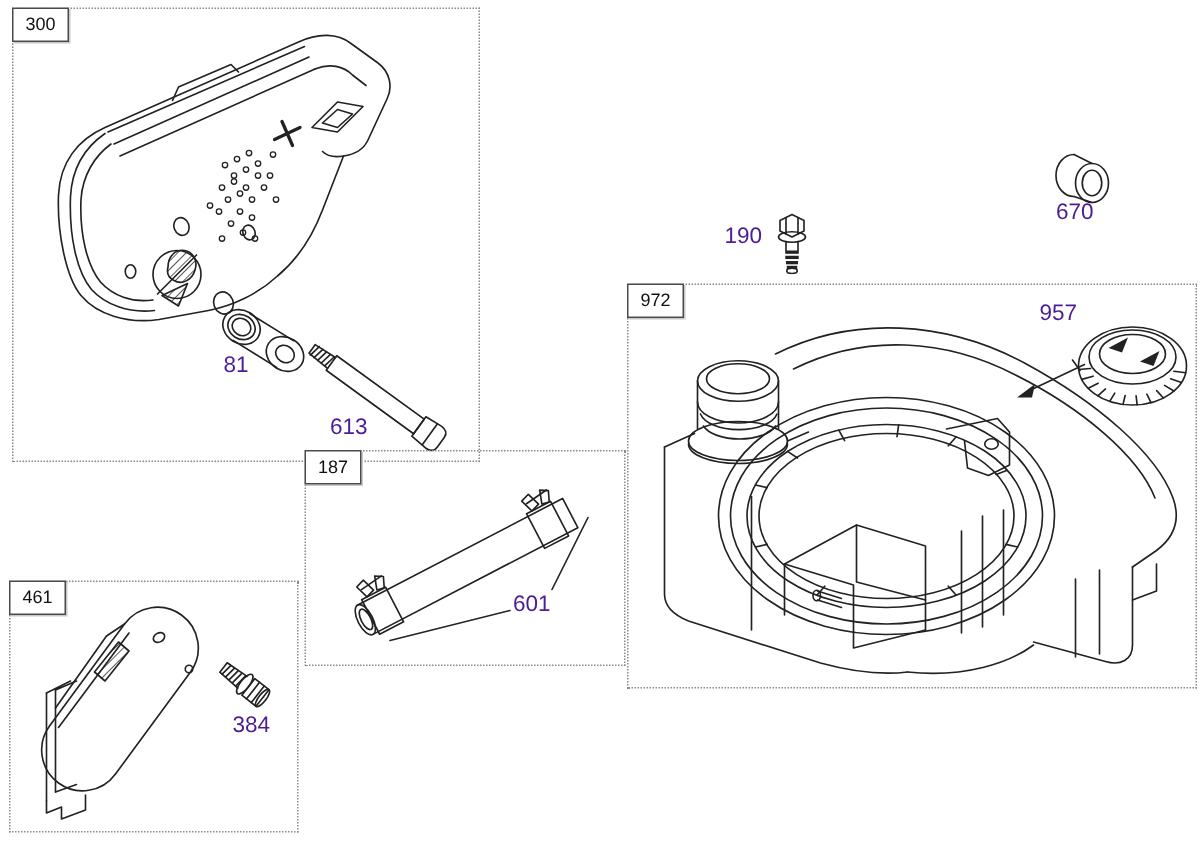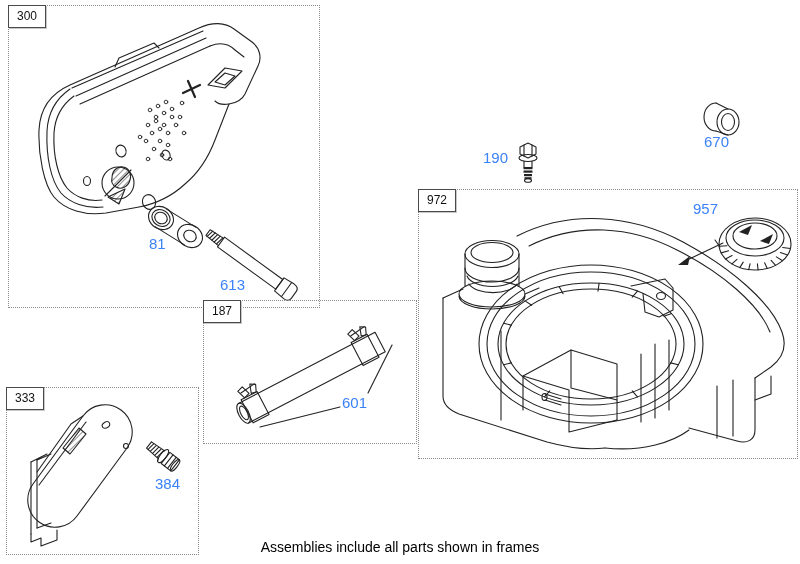--- a/index.html
+++ b/index.html
@@ -2,21 +2,21 @@
 <html><head>
 <meta charset="utf-8">
 <style>
   html,body{margin:0;padding:0;background:#fff;}
   #stage{position:relative;width:800px;height:564px;background:#ffffff;overflow:hidden;
          font-family:"Liberation Sans",sans-serif;color:#111;}
   .frame{position:absolute;border:1px dotted #8a8a8a;}
   .frame-label{position:absolute;top:-1px;left:-1px;border:1px solid #4a4a4a;background:#fff;
                padding:1px 8px 2px;font-size:12px;line-height:18px;color:#111;
                box-shadow:1px 1px 0 #c8c8c8;}
-  .part-label{position:absolute;font-size:15px;line-height:16px;color:#3b82f6;white-space:nowrap;}
+  .part-label{position:absolute;font-size:15px;line-height:16px;color:#4c1d95;white-space:nowrap;}
   .drawing{position:absolute;left:0;top:0;width:100%;height:100%;}
   .loose{position:absolute;}
   #caption{position:absolute;left:0;top:539px;width:100%;text-align:center;
            font-size:14px;color:#000;}
   svg *{vector-effect:non-scaling-stroke;}
 </style>
 </head>
 <body>
 
 <div id="stage">
@@ -261,19 +261,18 @@
 
       <g transform="translate(142,57) rotate(38)">
         <path d="M0,-4 L16,-5 M0,4 L16,5 M0,-4 L0,4"></path>
         <path d="M3,-4 L2,4 M6,-4 L5,4 M9,-4 L8,4 M12,-4 L11,4 M15,-4.5 L14,4.5"></path>
         <ellipse cx="18" cy="0" rx="3" ry="8"></ellipse>
         <path d="M21,-7 L33,-7 L33,7 L21,7 Z"></path>
         <path d="M25,-7 L25,7 M29,-7 L29,7"></path>
         <ellipse cx="33" cy="0" rx="2.5" ry="7"></ellipse>
       </g>
     </svg>
-    <span class="frame-label">333</span>
+    <span class="frame-label">461</span>
     <span class="part-label" style="left:148px;top:88px;">384</span>
   </div>
 
-  <div id="caption">Assemblies include all parts shown in frames</div>
 
 </div>
 
 </body></html>

